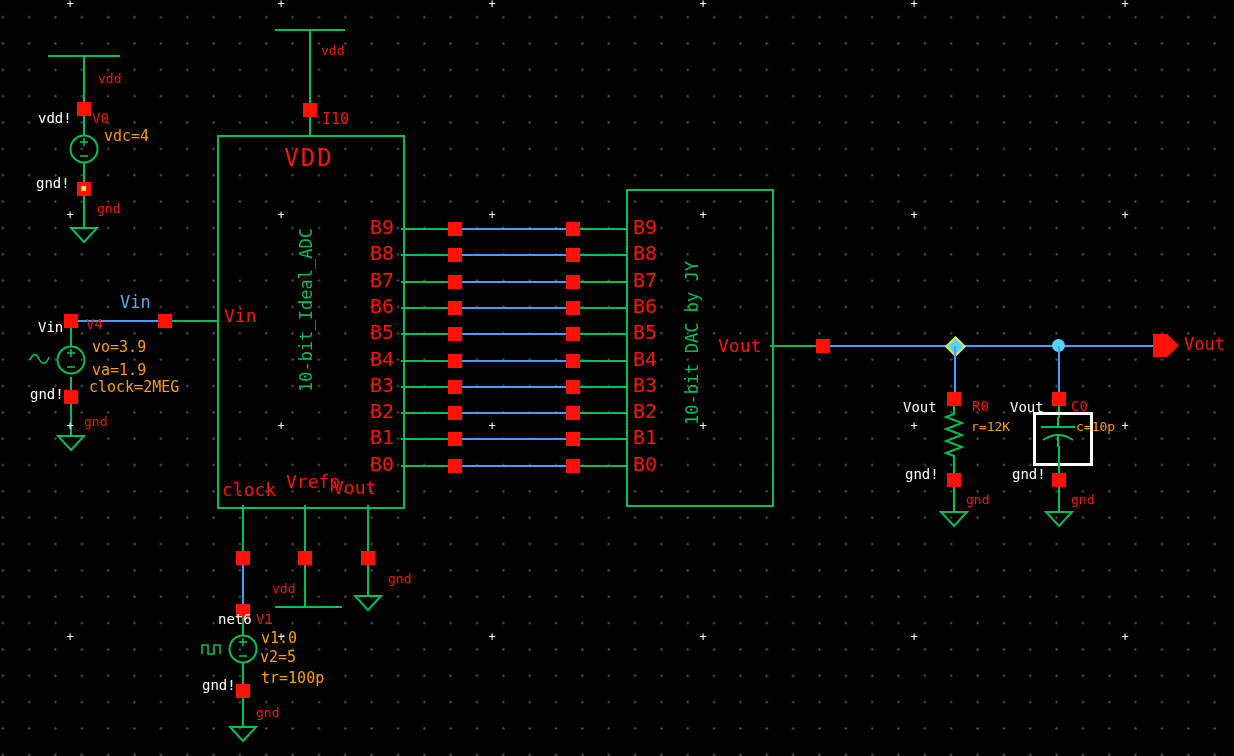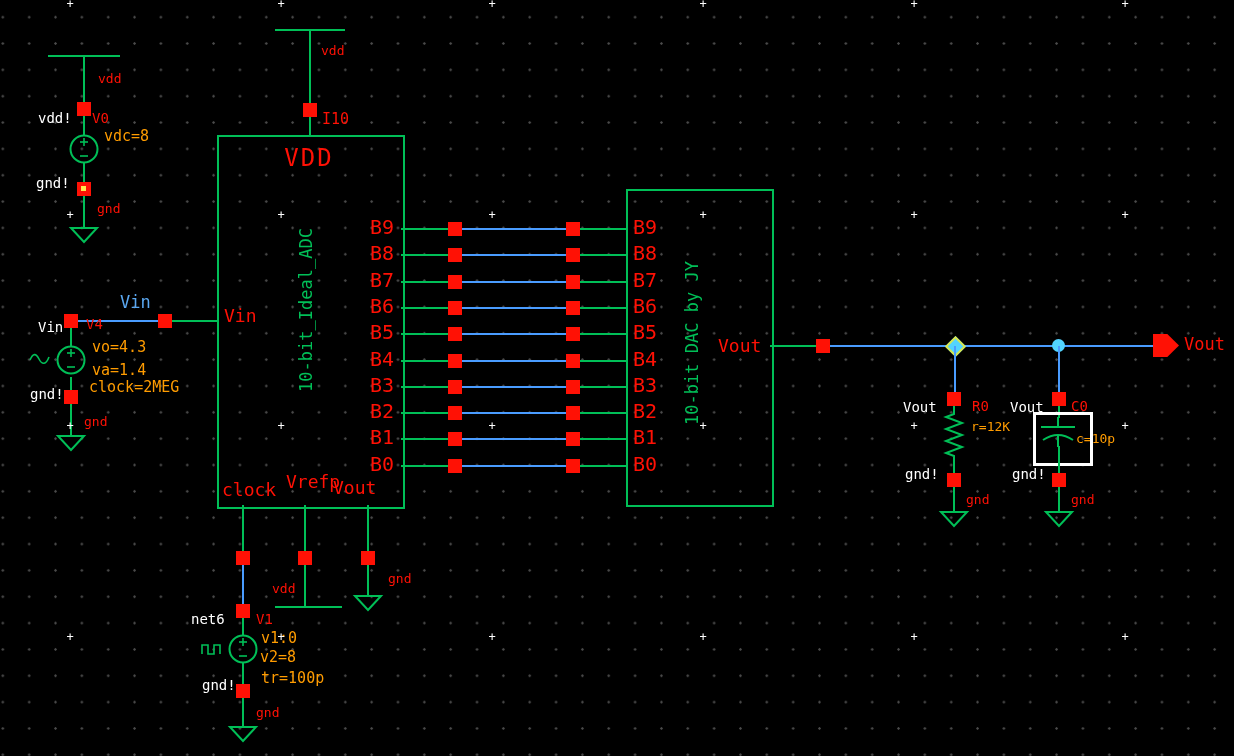--- a/index.html
+++ b/index.html
@@ -53,21 +53,21 @@
   <span class="lbl c-red s14" style="left:92px;top:111px">V0</span>
   <div class="wv" style="left:83px;top:116px;height:19px"></div>
   <div class="sym" style="left:67px;top:132px">
     <svg width="34" height="34" viewBox="0 0 34 34">
       <circle cx="17" cy="17" r="13.5" fill="none" stroke="currentColor" stroke-width="2"></circle>
       <line x1="17" y1="6" x2="17" y2="14" stroke="currentColor" stroke-width="1.6"></line>
       <line x1="13" y1="10" x2="21" y2="10" stroke="currentColor" stroke-width="1.6"></line>
       <line x1="13" y1="24" x2="21" y2="24" stroke="currentColor" stroke-width="1.6"></line>
     </svg>
   </div>
-  <span class="lbl c-or s15" style="left:104px;top:129px">vdc=8</span>
+  <span class="lbl c-or s15" style="left:104px;top:129px">vdc=4</span>
   <div class="wv" style="left:83px;top:163px;height:20px"></div>
   <span class="lbl c-wh s14" style="left:36px;top:176px">gnd!</span>
   <div class="pin" style="left:77px;top:182px">
       <span class="pin-inner"></span>
     </div>
   <div class="wv" style="left:83px;top:196px;height:31px"></div>
   <span class="lbl c-red s13" style="left:97px;top:202px">gnd</span>
   <div class="sym" style="left:68px;top:226px">
     <svg width="32" height="18" viewBox="0 0 32 18">
         <polygon points="3,2 29,2 16,16" fill="none" stroke="currentColor" stroke-width="2"></polygon>
@@ -87,22 +87,22 @@
       </svg>
   </div>
   <div class="sym" style="left:54px;top:343px">
     <svg width="34" height="34" viewBox="0 0 34 34">
       <circle cx="17" cy="17" r="13.5" fill="none" stroke="currentColor" stroke-width="2"></circle>
       <line x1="17" y1="6" x2="17" y2="14" stroke="currentColor" stroke-width="1.6"></line>
       <line x1="13" y1="10" x2="21" y2="10" stroke="currentColor" stroke-width="1.6"></line>
       <line x1="13" y1="24" x2="21" y2="24" stroke="currentColor" stroke-width="1.6"></line>
     </svg>
   </div>
-  <span class="lbl c-or s15" style="left:92px;top:340px">vo=4.3</span>
-  <span class="lbl c-or s15" style="left:92px;top:363px">va=1.4</span>
+  <span class="lbl c-or s15" style="left:92px;top:340px">vo=3.9</span>
+  <span class="lbl c-or s15" style="left:92px;top:363px">va=1.9</span>
   <span class="lbl c-or s15" style="left:89px;top:380px">clock=2MEG</span>
   <div class="wv" style="left:70px;top:328px;height:18px"></div>
   <div class="wv" style="left:70px;top:377px;height:14px"></div>
   <span class="lbl c-wh s14" style="left:30px;top:387px">gnd!</span>
   <div class="pin" style="left:64px;top:390px"></div>
   <div class="wv" style="left:70px;top:404px;height:32px"></div>
   <span class="lbl c-red s13" style="left:84px;top:415px">gnd</span>
   <div class="sym" style="left:55px;top:434px">
     <svg width="32" height="18" viewBox="0 0 32 18">
         <polygon points="3,2 29,2 16,16" fill="none" stroke="currentColor" stroke-width="2"></polygon>
@@ -198,38 +198,38 @@
       <div class="pin" style="left:566px;top:459px"></div>
       <div class="wh" style="left:580px;top:465px;width:46px"></div>
       <div class="lbl c-red s20 balbl" style="left:342px;top:454px">B0</div>
       <div class="lbl c-red s20 bdlbl" style="left:633px;top:454px">B0</div>
     </div>
 
   <div class="wv" style="left:242px;top:505px;height:47px"></div>
   <div class="pin" style="left:236px;top:551px"></div>
   <div class="bv" style="left:242px;top:565px;height:40px"></div>
   <div class="pin" style="left:236px;top:604px"></div>
-  <span class="lbl c-wh s14" style="left:191px;top:612px">net6</span>
+  <span class="lbl c-wh s14" style="left:218px;top:612px">net6</span>
   <span class="lbl c-red s14" style="left:256px;top:612px">V1</span>
   <div class="wv" style="left:242px;top:618px;height:18px"></div>
   <div class="sym" style="left:201px;top:641px">
     <svg width="26" height="16" viewBox="0 0 26 16">
         <polyline points="1,13 1,4 7,4 7,13 13,13 13,4 19,4 19,13" fill="none" stroke="currentColor" stroke-width="1.6"></polyline>
       </svg>
   </div>
   <div class="sym" style="left:226px;top:632px">
     <svg width="34" height="34" viewBox="0 0 34 34">
       <circle cx="17" cy="17" r="13.5" fill="none" stroke="currentColor" stroke-width="2"></circle>
       <line x1="17" y1="6" x2="17" y2="14" stroke="currentColor" stroke-width="1.6"></line>
       <line x1="13" y1="10" x2="21" y2="10" stroke="currentColor" stroke-width="1.6"></line>
       <line x1="13" y1="24" x2="21" y2="24" stroke="currentColor" stroke-width="1.6"></line>
     </svg>
   </div>
   <span class="lbl c-or s15" style="left:261px;top:631px">v1:0</span>
-  <span class="lbl c-or s15" style="left:260px;top:650px">v2=8</span>
+  <span class="lbl c-or s15" style="left:260px;top:650px">v2=5</span>
   <span class="lbl c-or s15" style="left:261px;top:671px">tr=100p</span>
   <div class="wv" style="left:242px;top:663px;height:22px"></div>
   <span class="lbl c-wh s14" style="left:202px;top:678px">gnd!</span>
   <div class="pin" style="left:236px;top:684px"></div>
   <div class="wv" style="left:242px;top:698px;height:28px"></div>
   <span class="lbl c-red s13" style="left:256px;top:706px">gnd</span>
   <div class="sym" style="left:227px;top:725px">
     <svg width="32" height="18" viewBox="0 0 32 18">
         <polygon points="3,2 29,2 16,16" fill="none" stroke="currentColor" stroke-width="2"></polygon>
       </svg>
@@ -278,21 +278,21 @@
   <div class="sym" style="left:938px;top:510px">
     <svg width="32" height="18" viewBox="0 0 32 18">
         <polygon points="3,2 29,2 16,16" fill="none" stroke="currentColor" stroke-width="2"></polygon>
       </svg>
   </div>
 
   <div class="bv" style="left:1058px;top:346px;height:53px"></div>
   <div class="pin" style="left:1052px;top:392px"></div>
   <span class="lbl c-wh s14" style="left:1010px;top:400px">Vout</span>
   <span class="lbl c-red s14" style="left:1071px;top:399px">C0</span>
-  <span class="lbl c-or s13" style="left:1076px;top:432px">c=10p</span>
+  <span class="lbl c-or s13" style="left:1076px;top:420px">c=10p</span>
   <div class="wv" style="left:1058px;top:406px;height:12px"></div>
   <div class="sym" style="left:1036px;top:417px">
     <svg width="44" height="30" viewBox="0 0 44 30">
       <line x1="22" y1="0" x2="22" y2="10" stroke="currentColor" stroke-width="2"></line>
       <line x1="5" y1="10" x2="39" y2="10" stroke="currentColor" stroke-width="2"></line>
       <path d="M7,23 Q22,13 37,23" fill="none" stroke="currentColor" stroke-width="2"></path>
       <line x1="22" y1="18" x2="22" y2="30" stroke="currentColor" stroke-width="2"></line>
     </svg>
   </div>
   <div class="selbox" style="left:1033px;top:412px;width:54px;height:48px"></div>

